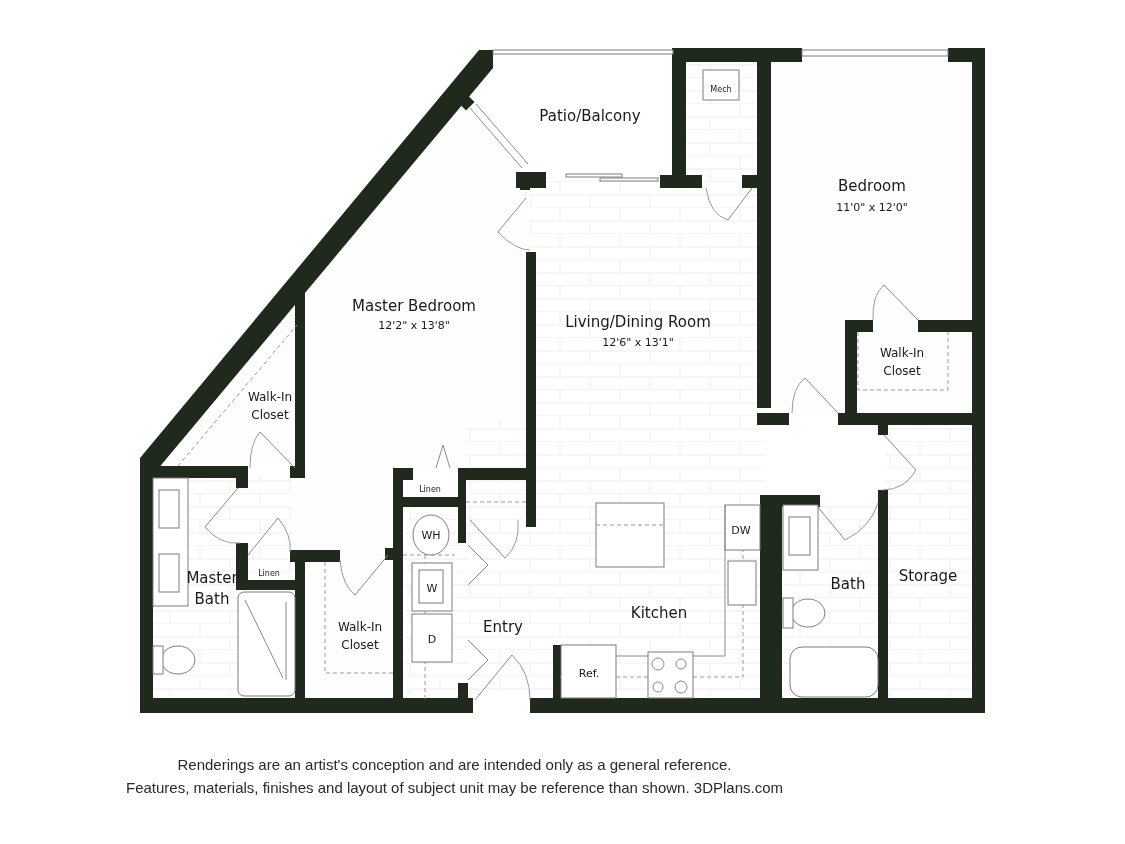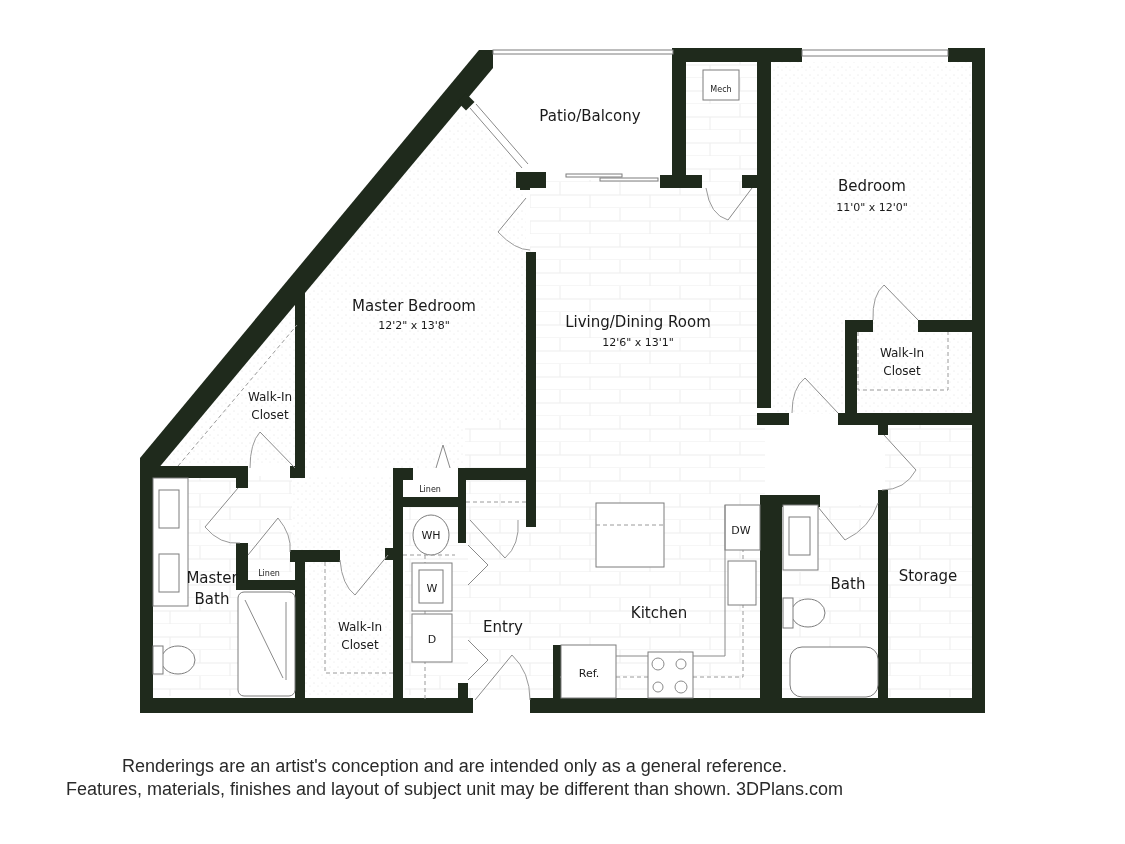--- a/index.html
+++ b/index.html
@@ -9,21 +9,21 @@
   .thin { fill:none; stroke:#8a8a8a; stroke-width:1; }
   .thin-d { fill:none; stroke:#9a9a9a; stroke-width:1; stroke-dasharray:4 3; }
   .fix { fill:#ffffff; stroke:#7d7d7d; stroke-width:1; }
   .door { fill:#ffffff; stroke:#8a8a8a; stroke-width:1; }
   .arc { fill:none; stroke:#9a9a9a; stroke-width:1; }
   .room-label { font-family:"DejaVu Sans", sans-serif; font-size:15px; fill:#1a1a1a; text-anchor:middle; }
   .room-dim { font-family:"DejaVu Sans", sans-serif; font-size:11px; fill:#1a1a1a; text-anchor:middle; }
   .small-label { font-family:"DejaVu Sans", sans-serif; font-size:12px; fill:#1a1a1a; text-anchor:middle; }
   .tiny-label { font-family:"DejaVu Sans", sans-serif; font-size:8px; fill:#222; text-anchor:middle; }
   .appl-label { font-family:"DejaVu Sans", sans-serif; font-size:11px; fill:#1a1a1a; text-anchor:middle; }
-  .disclaimer { position:absolute; left:0; width:909px; text-align:center; font-family:"Liberation Sans", sans-serif; font-size:18px; color:#2a2a2a; }
+  .disclaimer { position:absolute; left:0; width:909px; text-align:center; font-family:"Liberation Sans", sans-serif; font-size:15px; color:#2a2a2a; }
   #disc1 { top:756px; }
   #disc2 { top:779px; }
 </style>
 </head>
 <body>
 
 <svg id="plan" viewBox="0 0 1125 844" xmlns="http://www.w3.org/2000/svg">
   <defs>
     <pattern id="speckle" width="8" height="8" patternUnits="userSpaceOnUse">
       <rect width="8" height="8" fill="#ffffff"></rect>
@@ -225,13 +225,13 @@
   <g>
     <text class="appl-label" x="431" y="539">WH</text>
     <text class="appl-label" x="432" y="592">W</text>
     <text class="appl-label" x="432" y="643">D</text>
     <text class="appl-label" x="741" y="534">DW</text>
     <text class="appl-label" x="589" y="677">Ref.</text>
   </g>
 </svg>
 
 <div id="disc1" class="disclaimer">Renderings are an artist's conception and are intended only as a general reference.</div>
-<div id="disc2" class="disclaimer">Features, materials, finishes and layout of subject unit may be different than shown. 3DPlans.com</div>
+<div id="disc2" class="disclaimer">Features, materials, finishes and layout of subject unit may be reference than shown. 3DPlans.com</div>
 
 </body></html>

